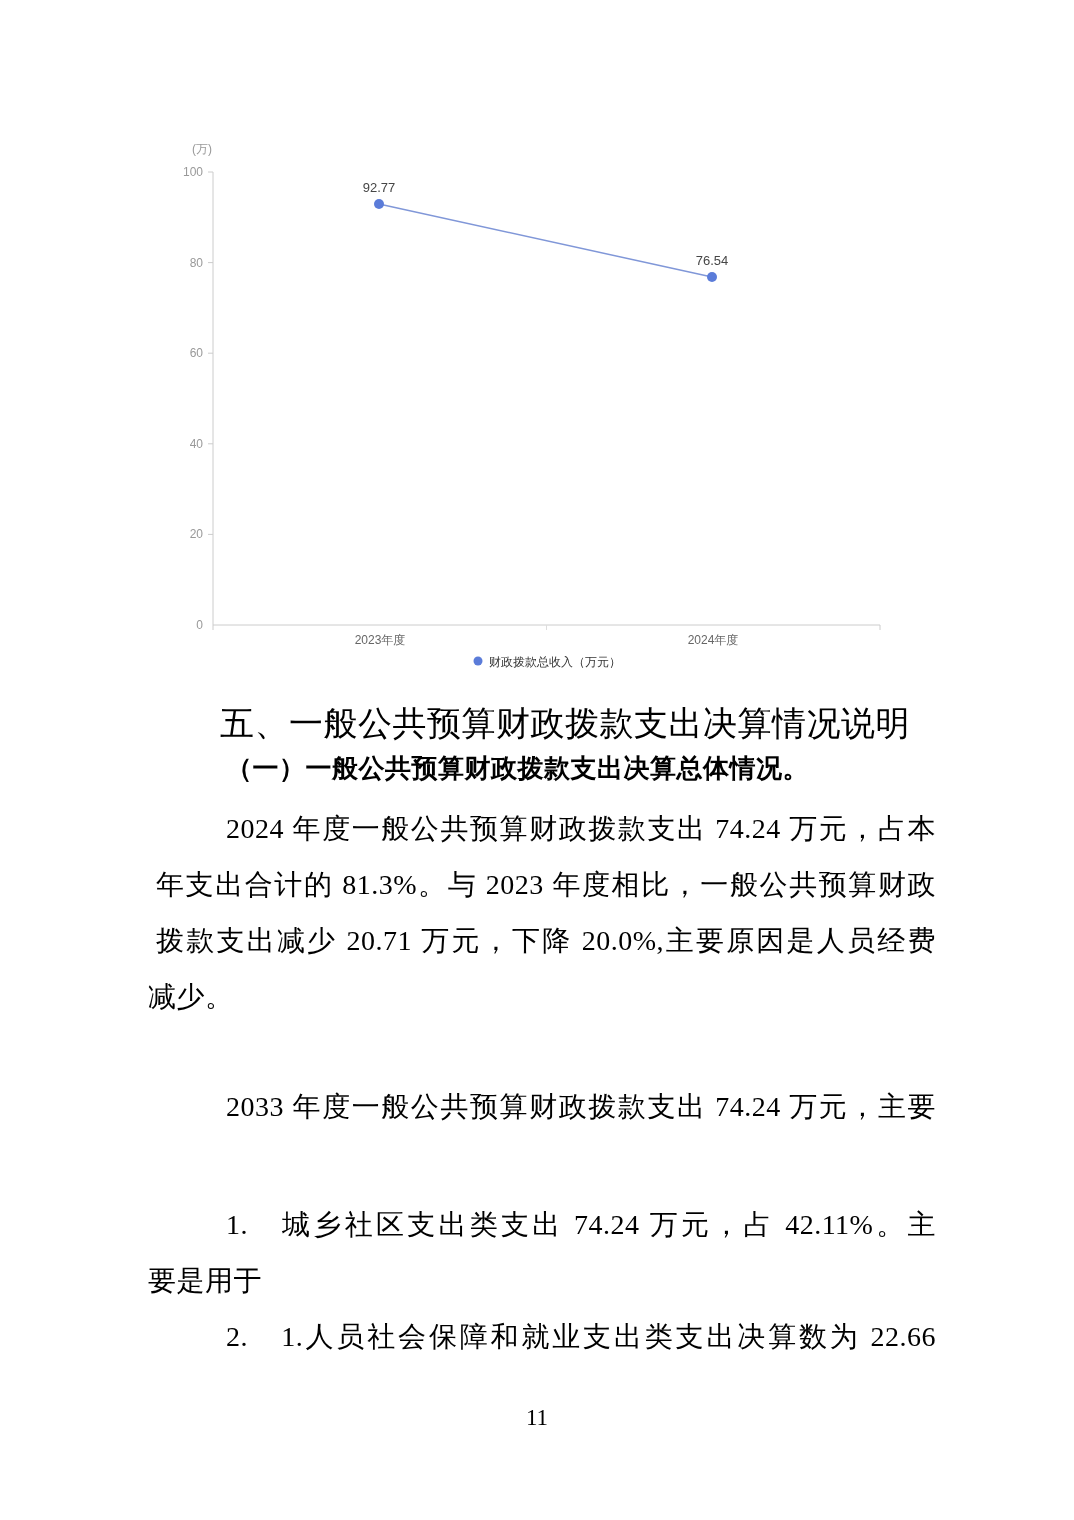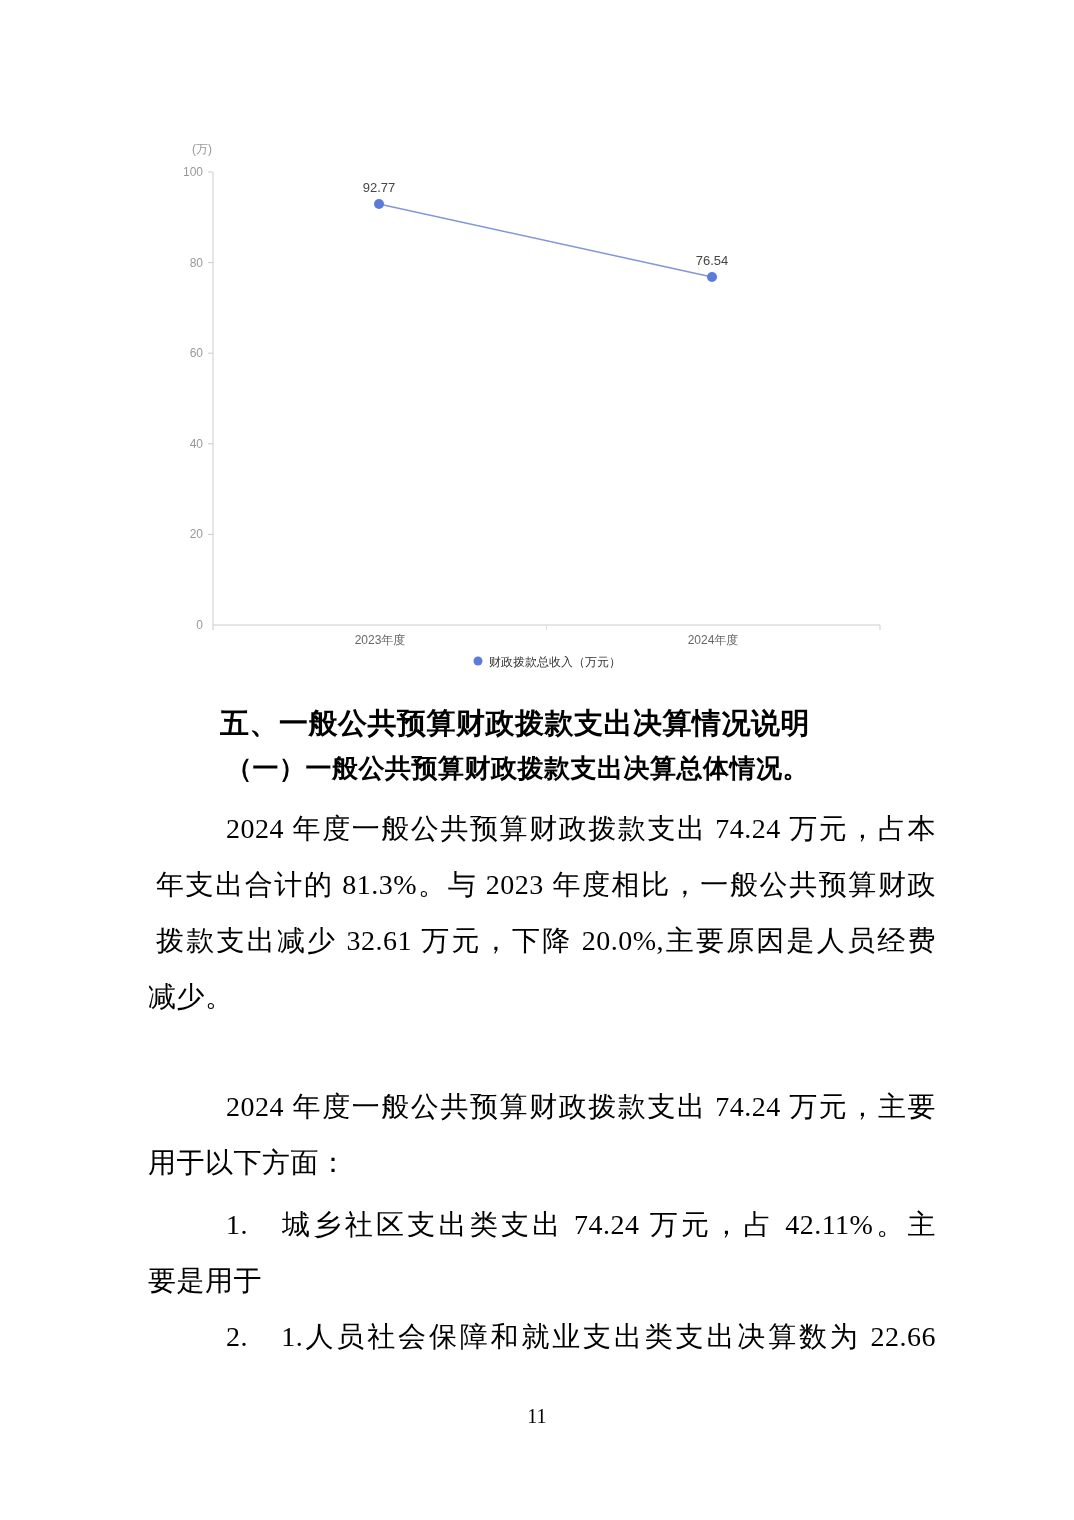--- a/index.html
+++ b/index.html
@@ -52,37 +52,37 @@
     box-sizing: border-box;
     white-space: pre-wrap;
   }
   .just {
     text-align: justify;
     text-align-last: justify;
     margin-left: 8px;
   }
   .h1 {
     font-family: "Liberation Sans", sans-serif;
-    font-weight: bold;
-    font-size: 29px;
+    font-weight: normal;
+    font-size: 34px;
     padding-left: 72px;
   }
   .h2 {
     font-weight: bold;
     font-size: 26px;
     padding-left: 78px;
   }
   .ind { padding-left: 70px; }
   .pageno {
     position: absolute;
     top: 1405px;
     left: 0;
     width: 1074px;
     text-align: center;
-    font-size: 20px;
+    font-size: 23px;
     color: #000;
   }
 </style>
 </head>
 <body>
 
 <div class="page">
 
   <div class="chart-wrap">
     <svg width="790" height="550" viewBox="0 0 790 550">
@@ -124,26 +124,25 @@
       <circle cx="328" cy="531" r="4.5" fill="#5b7cd9"></circle>
       <text class="legend-text" x="339" y="536">财政拨款总收入（万元）</text>
     </svg>
   </div>
 
   <div class="tline h1" style="top:705px;">五、一般公共预算财政拨款支出决算情况说明</div>
   <div class="tline h2" style="top:751px;">（一）一般公共预算财政拨款支出决算总体情况。</div>
 
   <div class="tline ind just" style="top:811px;">2024 年度一般公共预算财政拨款支出 74.24 万元，占本</div>
   <div class="tline just" style="top:867px;">年支出合计的 81.3%。与 2023 年度相比，一般公共预算财政</div>
-  <div class="tline just" style="top:923px;">拨款支出减少 32.61 万元，下降 20.0%,主要原因是人员经费</div>
+  <div class="tline just" style="top:923px;">拨款支出减少 20.71 万元，下降 20.0%,主要原因是人员经费</div>
   <div class="tline" style="top:979px;">减少。</div>
 
 
-  <div class="tline ind just" style="top:1089px;">2024 年度一般公共预算财政拨款支出 74.24 万元，主要</div>
-  <div class="tline" style="top:1145px;">用于以下方面：</div>
+  <div class="tline ind just" style="top:1089px;">2033 年度一般公共预算财政拨款支出 74.24 万元，主要</div>
 
   <div class="tline ind just" style="top:1207px;">1.　城乡社区支出类支出 74.24 万元，占 42.11%。主</div>
   <div class="tline" style="top:1263px;">要是用于</div>
 
   <div class="tline ind just" style="top:1319px;">2.　1.人员社会保障和就业支出类支出决算数为 22.66</div>
 
   <div class="pageno">11</div>
 </div>
 
 </body></html>

